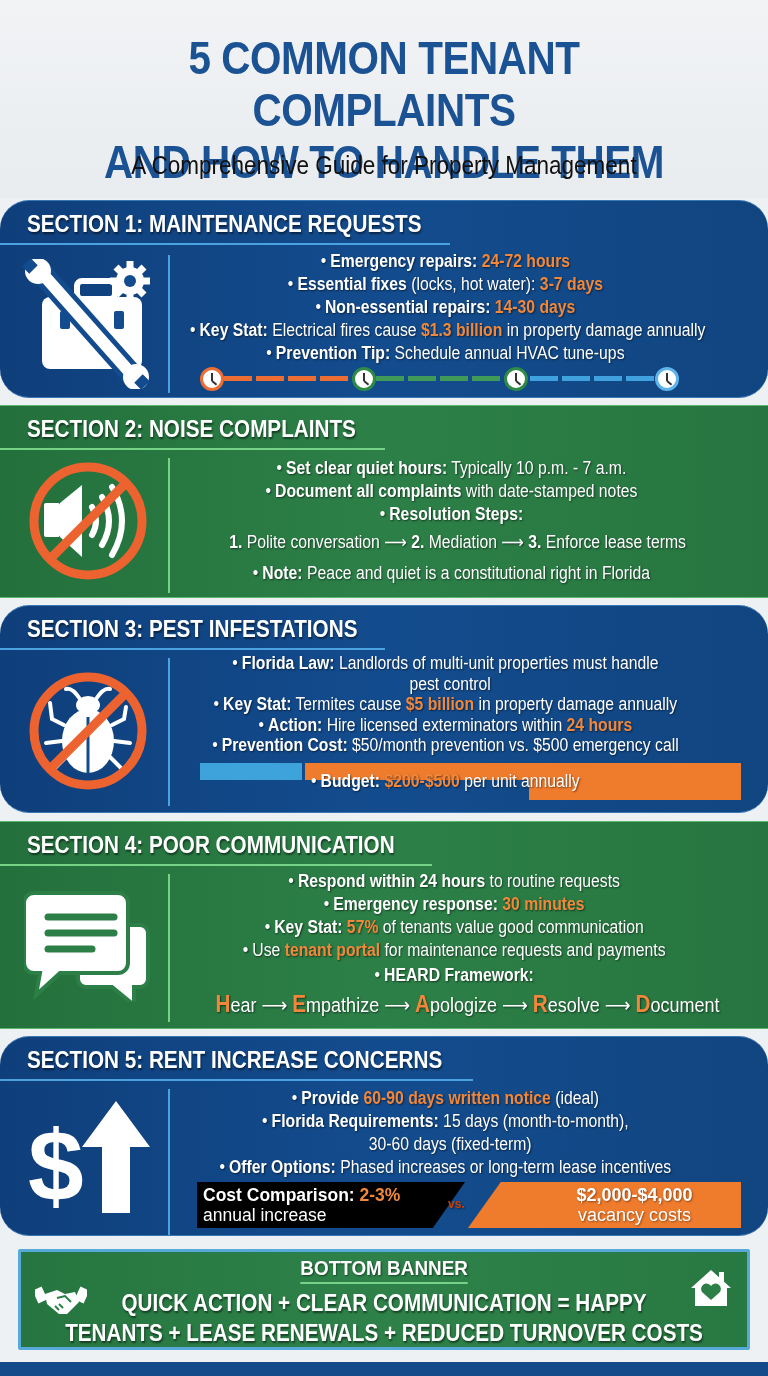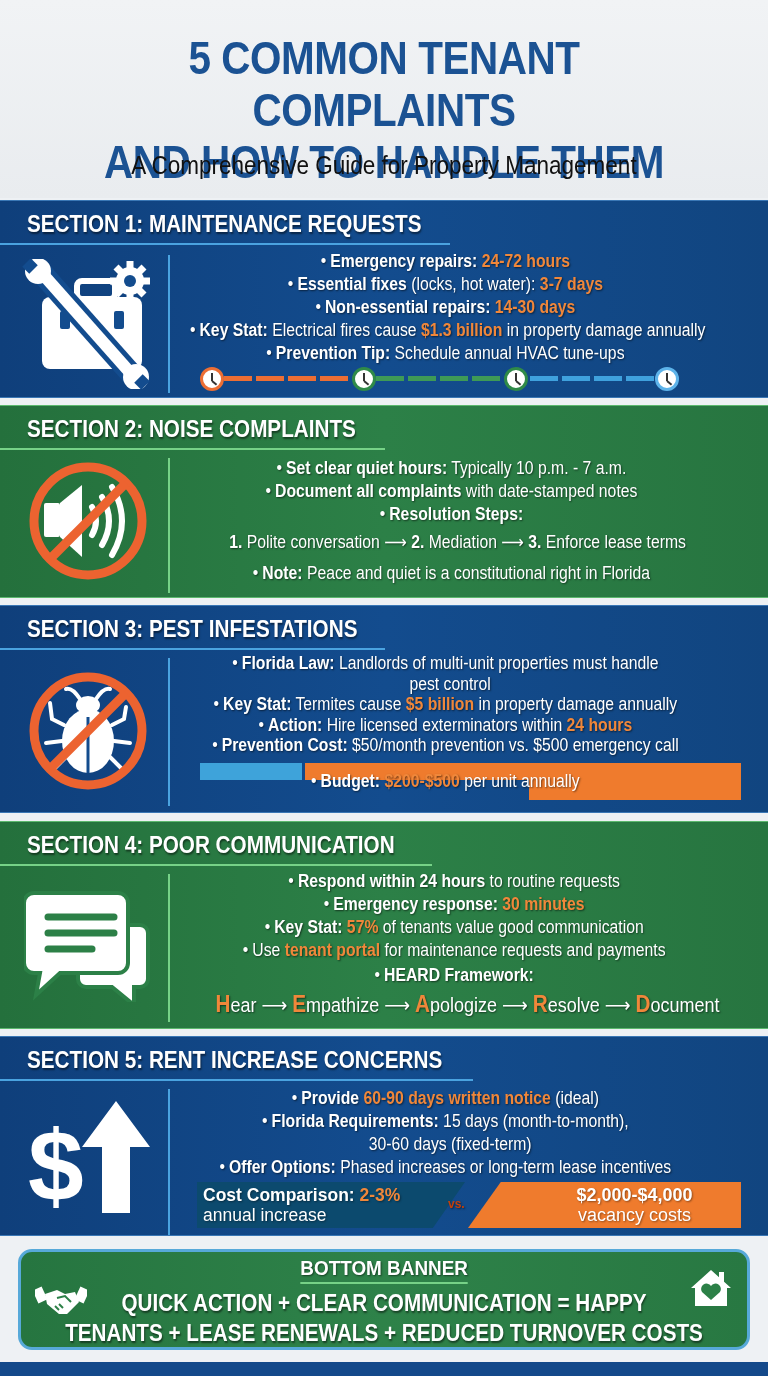--- a/index.html
+++ b/index.html
@@ -28,21 +28,21 @@
     .subtitle {
       position: absolute; left: 0; right: 0; top: 151px;
       color: #111;
       font-size: 25px;
       transform: scaleX(0.9);
     }
     .section {
       position: absolute; left: 0; width: 768px;
       overflow: hidden;
     }
-    .blue { background: linear-gradient(90deg, #0f3f7b, #134c8e 50%, #114580); border-top: 1px solid #3a77b5; border-bottom: 1px solid #3a77b5; }
+    .blue { background: linear-gradient(90deg, #0f3f7b, #134c8e 50%, #114580); border-top: 1px solid #3a77b5; border-bottom: 1px solid #3a77b5; border-radius: 29px; }
     .green { background: linear-gradient(90deg, #24703c, #2c8047 50%, #277540); border-top: 1px solid #5cb86e; border-bottom: 1px solid #5cb86e; }
     .sec-title {
       position: absolute; left: 27px; top: 10px;
       color: #fff; font-weight: bold; font-size: 23px;
       text-shadow: 1px 2px 2px rgba(0,0,0,0.5);
       transform: scaleX(0.9); transform-origin: left top;
       white-space: nowrap;
     }
     .sec-underline {
       position: absolute; left: 0; top: 42px; height: 2px;
@@ -74,38 +74,38 @@
     .clock::after {
       content: ""; position: absolute; left: 8px; top: 3px; width: 2px; height: 8px; background: #333;
     }
     .clock::before {
       content: ""; position: absolute; left: 9px; top: 10px; width: 6px; height: 2px; background: #333; transform: rotate(40deg); transform-origin: left center;
     }
     .dash { position: absolute; top: 9px; height: 5px; }
     .banner-wrap {
       position: absolute; left: 18px; top: 1249px; width: 732px; height: 101px;
       background: linear-gradient(90deg, #267540, #2e8249 50%, #287842);
-      border: 3px solid #57a9d9; border-radius: 14px;
+      border: 3px solid #57a9d9; border-radius: 2px;
       text-align: center; color: #fff; padding-left: 36px;
     }
     .banner-title {
       position: absolute; left: 0; right: 0; top: 4px;
       font-weight: bold; font-size: 21px;
       text-shadow: 1px 1px 2px rgba(0,0,0,0.5);
     }
     .banner-title span { display: inline-block; border-bottom: 2px solid #76d287; padding-bottom: 2px; transform: scaleX(0.9); }
     .banner-line {
       position: absolute; left: 0; right: 0; font-weight: bold; font-size: 23.5px; white-space: nowrap;
       text-shadow: 1px 2px 2px rgba(0,0,0,0.5);
       transform: scaleX(0.88);
     }
     .footer-bar { position: absolute; left: 0; top: 1362px; width: 768px; height: 14px; background: #14498a; }
     .cmp-left {
       position: absolute; left: 197px; top: 1182px; width: 268px; height: 46px;
-      background: #0c4a6e;
+      background: #000000;
       clip-path: polygon(0 0, 100% 0, 88% 100%, 0 100%);
       color: #fff; font-size: 17.5px; line-height: 20px; padding: 3px 6px;
       text-shadow: 1px 1px 2px rgba(0,0,0,0.4);
     }
     .cmp-right {
       position: absolute; left: 468px; top: 1182px; width: 273px; height: 46px;
       background: #ef7b2d;
       clip-path: polygon(12% 0, 100% 0, 100% 100%, 0 100%);
       color: #fff; font-size: 18px; line-height: 20px; padding: 3px 0 0 60px; text-align: center;
       text-shadow: 1px 1px 2px rgba(0,0,0,0.4);

